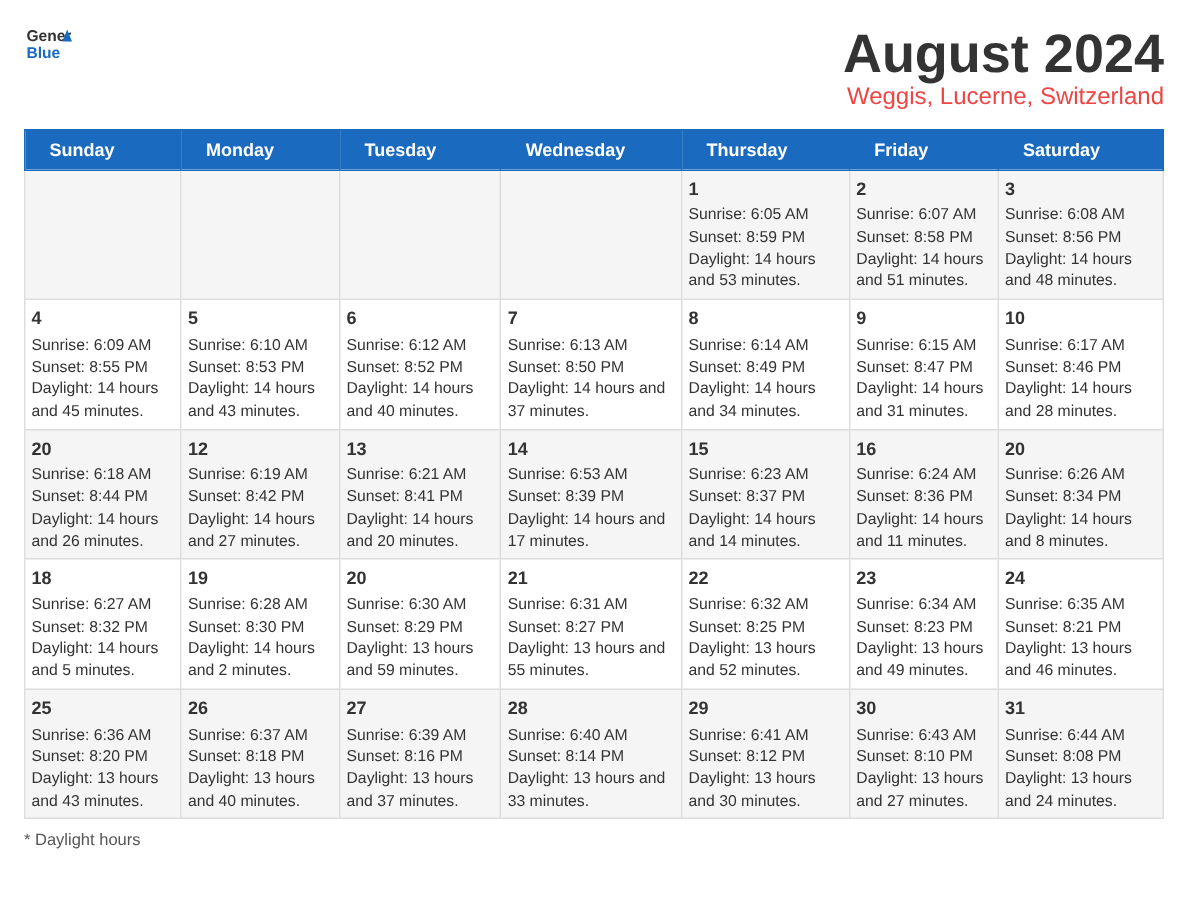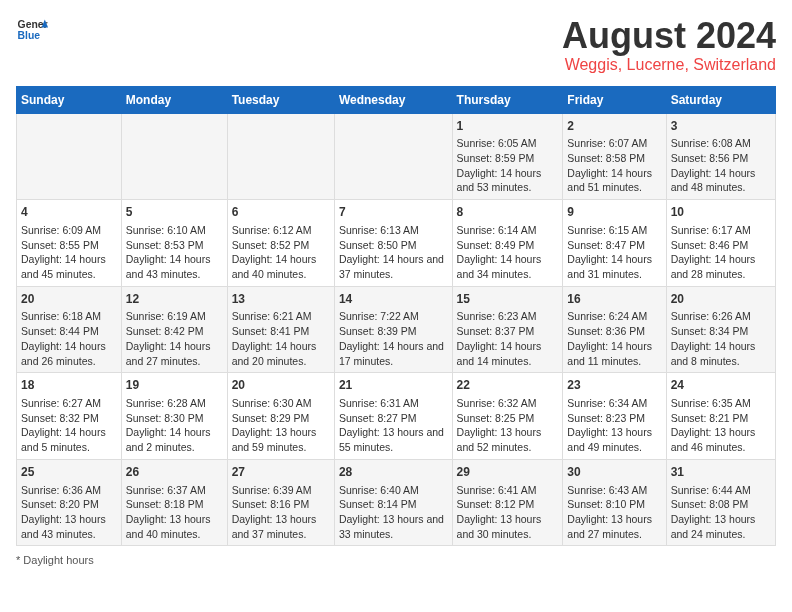--- a/index.html
+++ b/index.html
@@ -42,21 +42,21 @@
     table {
       width: 100%;
       border-collapse: collapse;
       font-size: 11px;
     }
     thead tr {
       background-color: #1a6abf;
       color: #fff;
     }
     thead th {
-      padding: 6px 4px;
+      padding: 6px 16px;
       text-align: left;
       font-size: 12px;
       font-weight: bold;
       border: 1px solid #1a6abf;
     }
     tbody tr {
       vertical-align: top;
     }
     tbody tr:nth-child(odd) {
       background-color: #f5f5f5;
@@ -197,21 +197,21 @@
           <div>Daylight: 14 hours and 27 minutes.</div>
         </td>
         <td>
           <span class="day-num">13</span>
           <div>Sunrise: 6:21 AM</div>
           <div>Sunset: 8:41 PM</div>
           <div>Daylight: 14 hours and 20 minutes.</div>
         </td>
         <td>
           <span class="day-num">14</span>
-          <div>Sunrise: 7:22 AM</div>
+          <div>Sunrise: 6:53 AM</div>
           <div>Sunset: 8:39 PM</div>
           <div>Daylight: 14 hours and 17 minutes.</div>
         </td>
         <td>
           <span class="day-num">15</span>
           <div>Sunrise: 6:23 AM</div>
           <div>Sunset: 8:37 PM</div>
           <div>Daylight: 14 hours and 14 minutes.</div>
         </td>
         <td>

